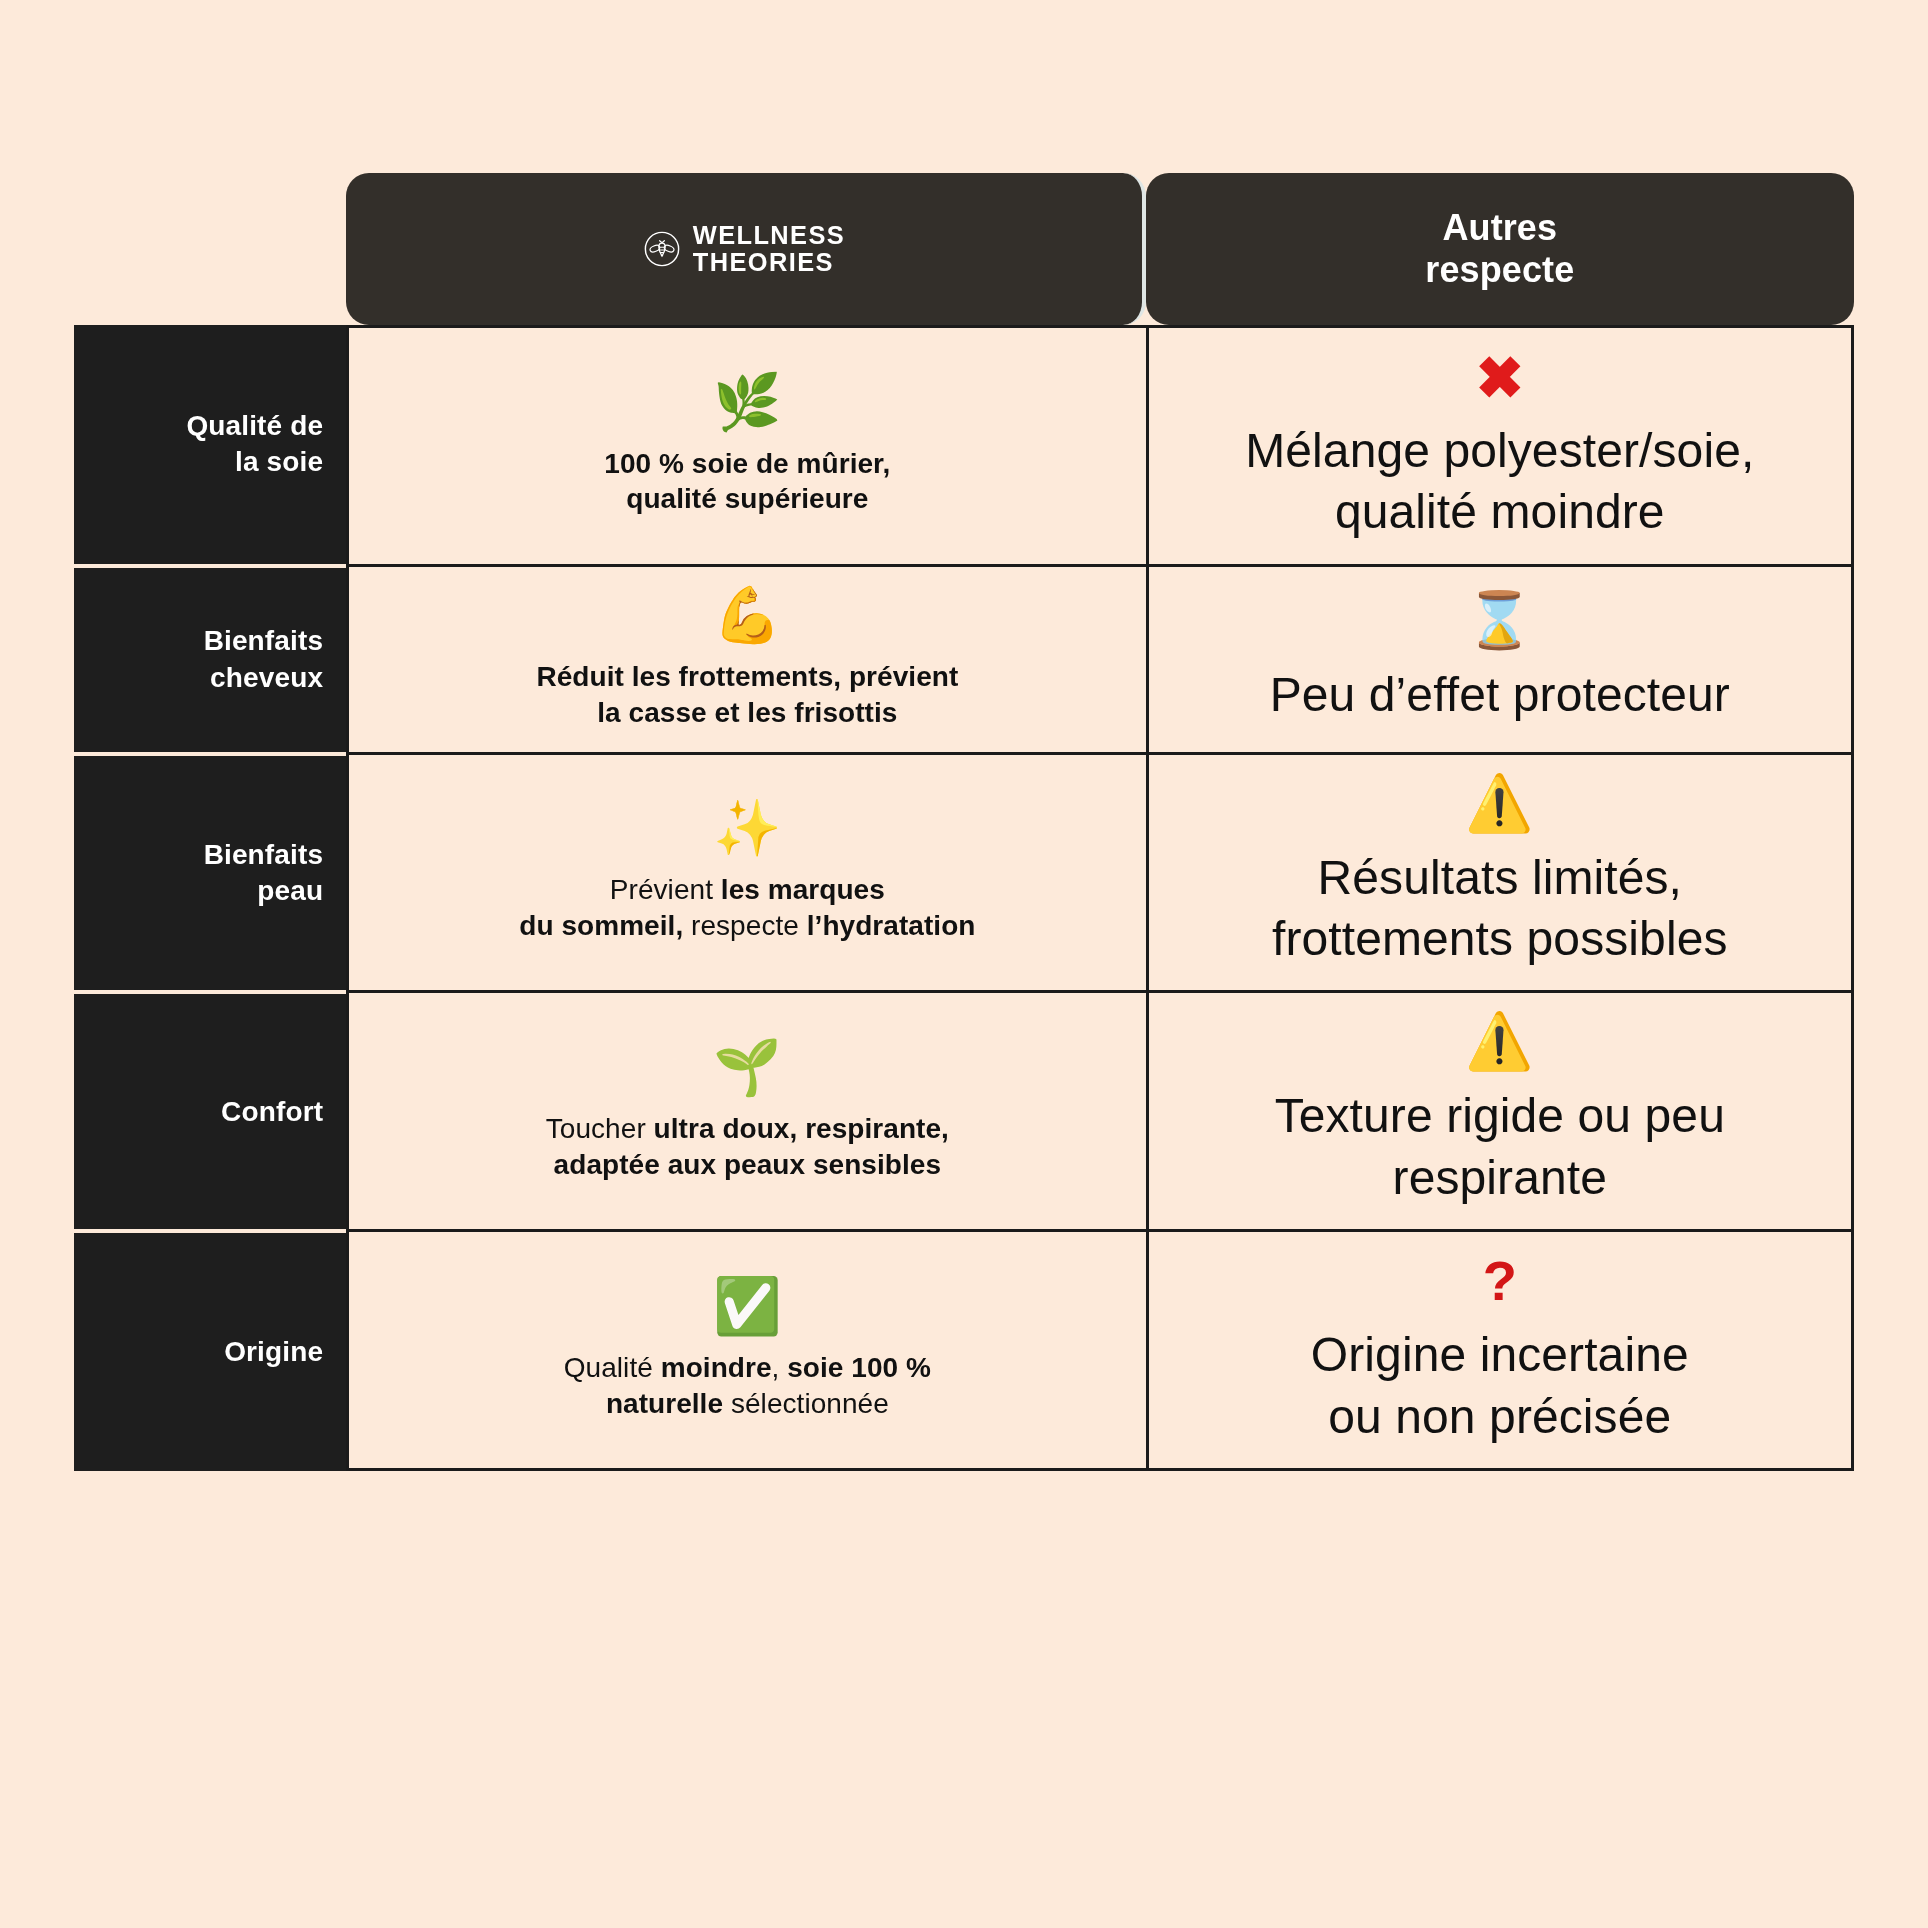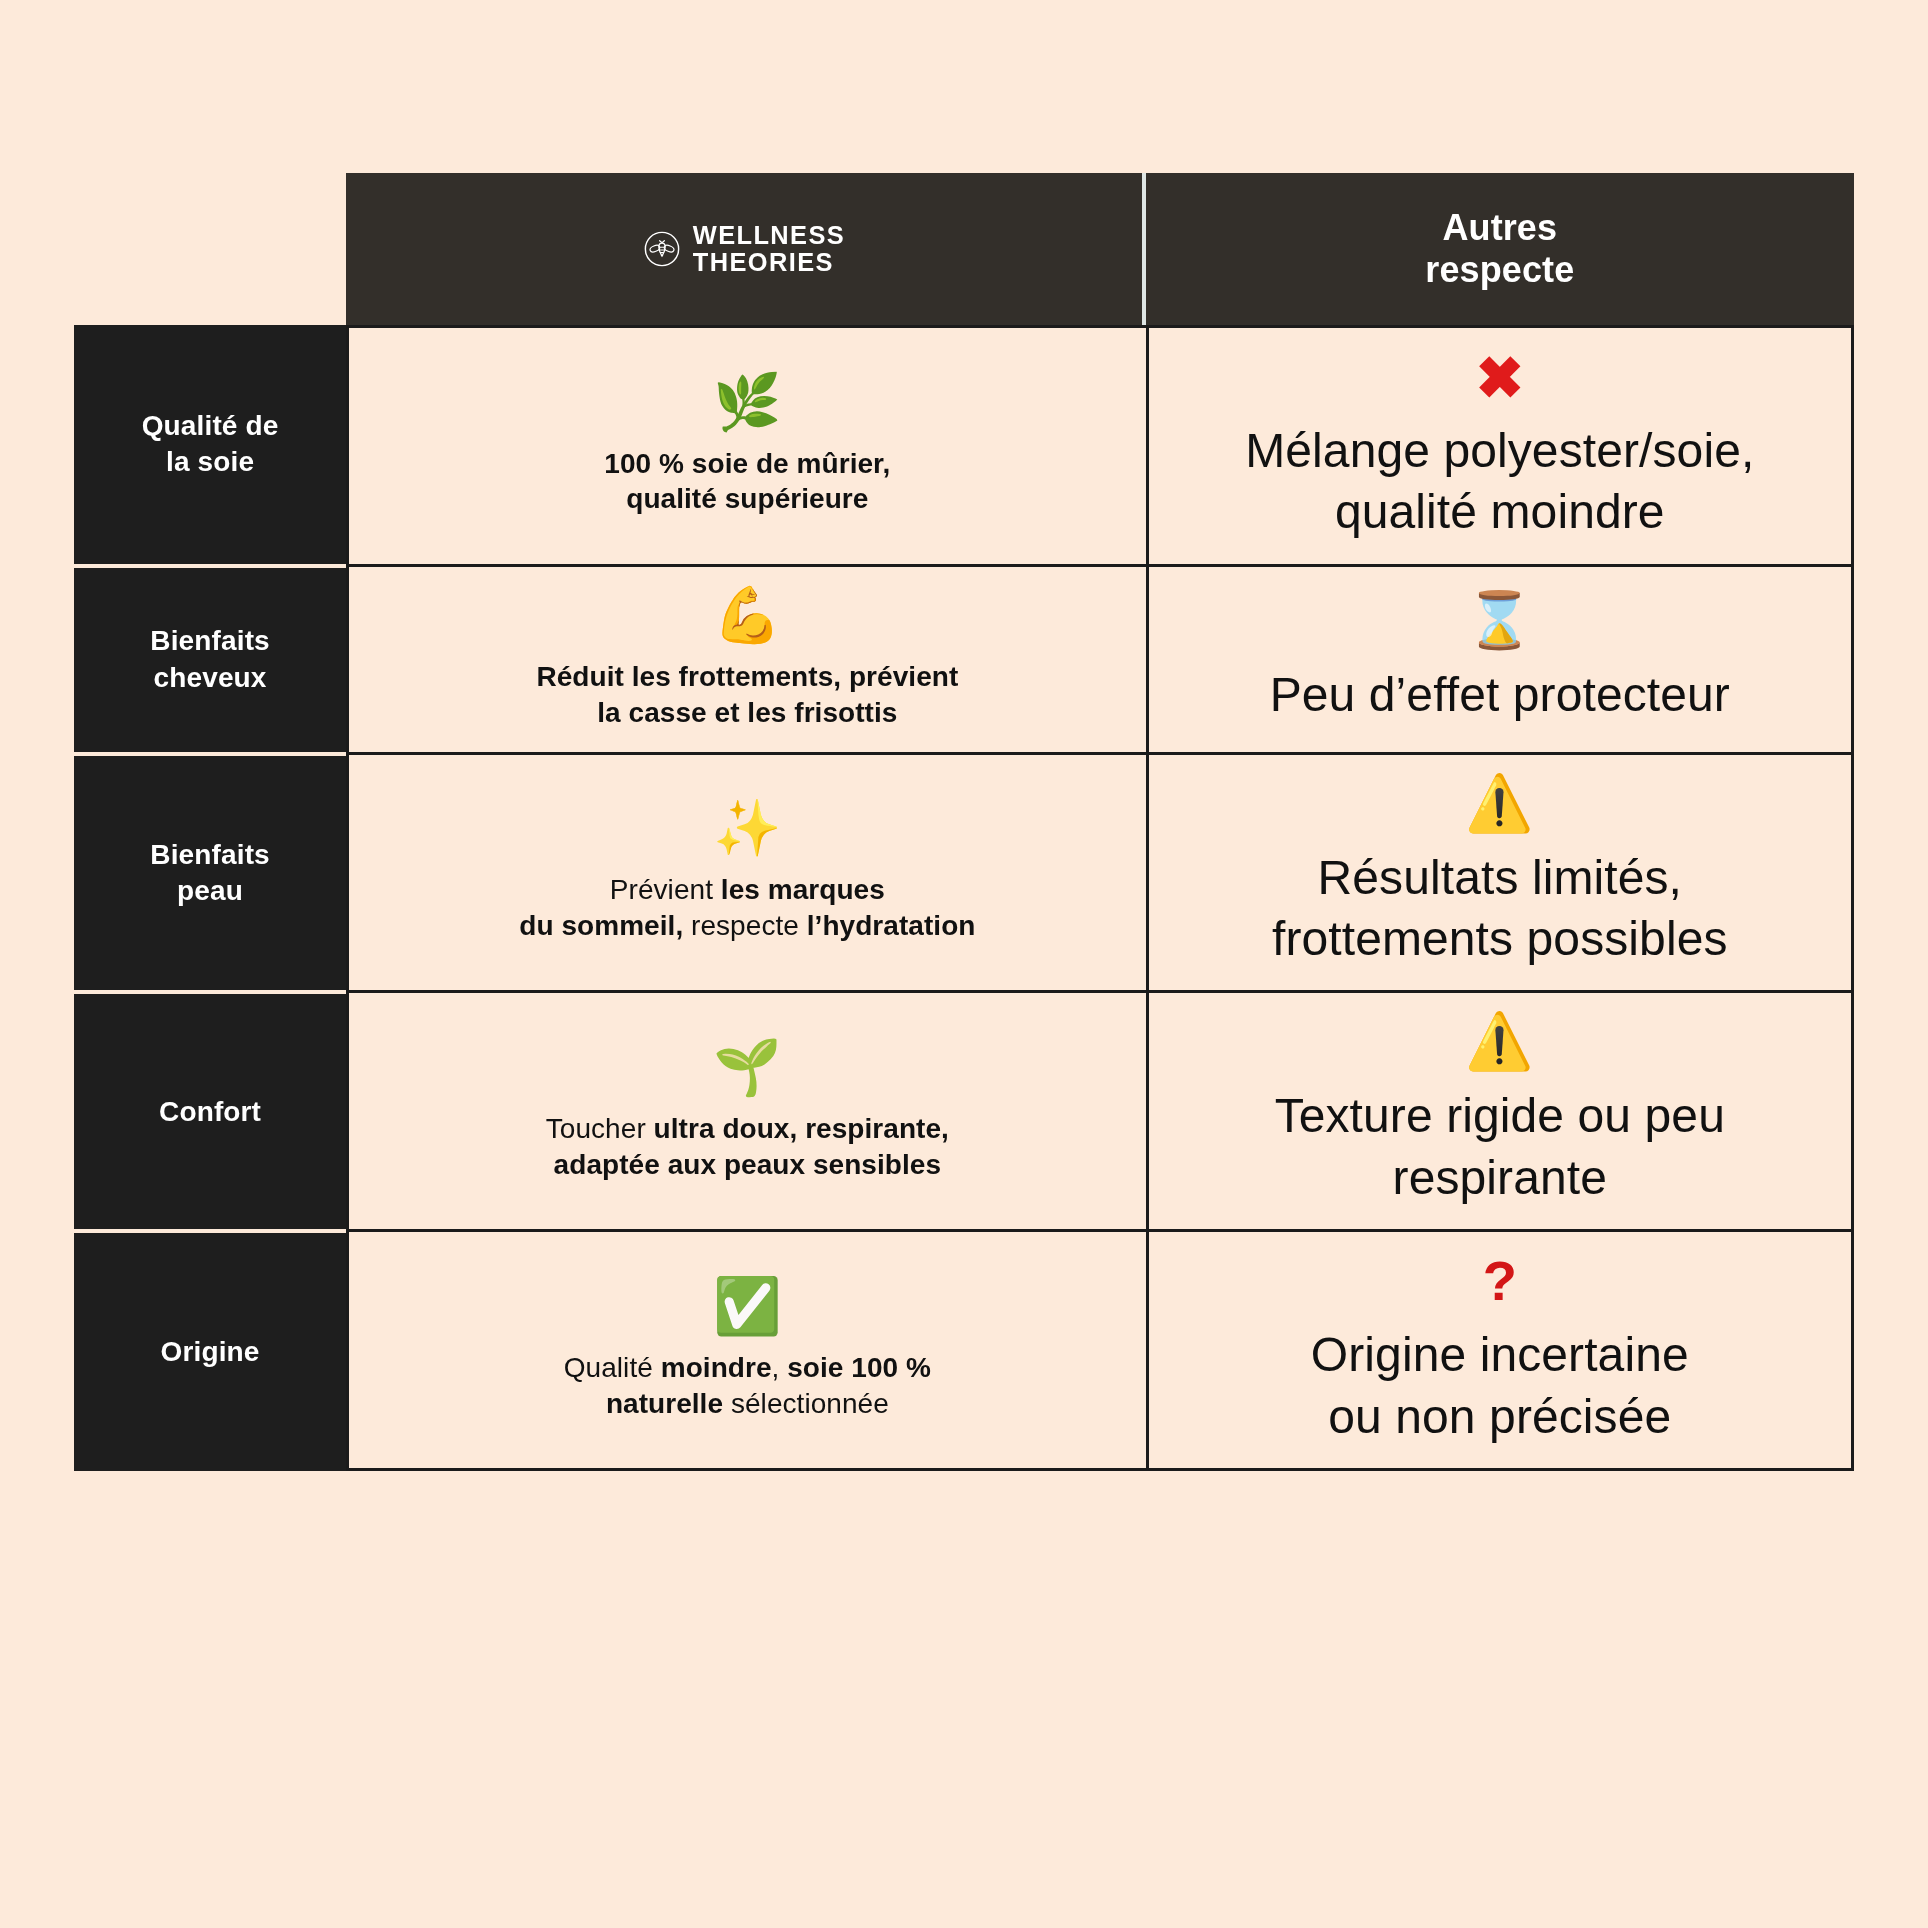--- a/index.html
+++ b/index.html
@@ -34,20 +34,21 @@
 
   col.col-criteria { width: 272px; }
   col.col-brand    { width: 799px; }
   col.col-others   { width: 708px; }
 
   
   thead th {
     padding: 0;
     margin: 0;
     vertical-align: middle;
+    border-radius: 23px;
   }
 
   th.head-spacer {
     background: transparent;
     border: none;
   }
 
   th.head-brand,
   th.head-others {
     background: #332f2a;
@@ -92,21 +93,21 @@
   
   tbody td {
     padding: 0;
     margin: 0;
     vertical-align: middle;
   }
 
   td.criteria-cell {
     background: #1e1e1e;
     color: #ffffff;
-    text-align: center;
+    text-align: right;
     font-size: 28px;
     font-weight: 700;
     line-height: 1.3;
     letter-spacing: 0.005em;
     white-space: pre-line;
     border-top: 4.7px solid #fdeada;
     padding: 0 23px;
   }
   tbody tr:first-child td.criteria-cell { border-top: none; }
 

